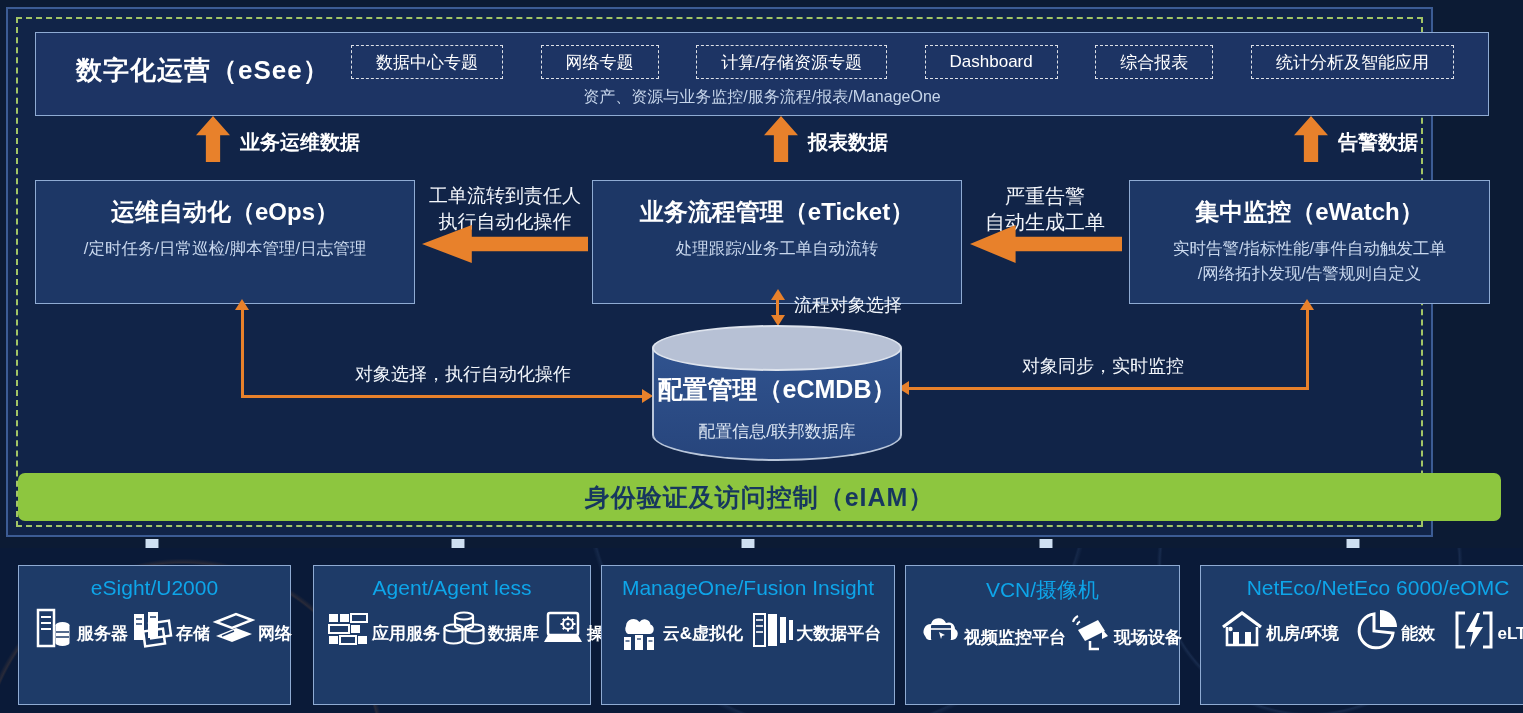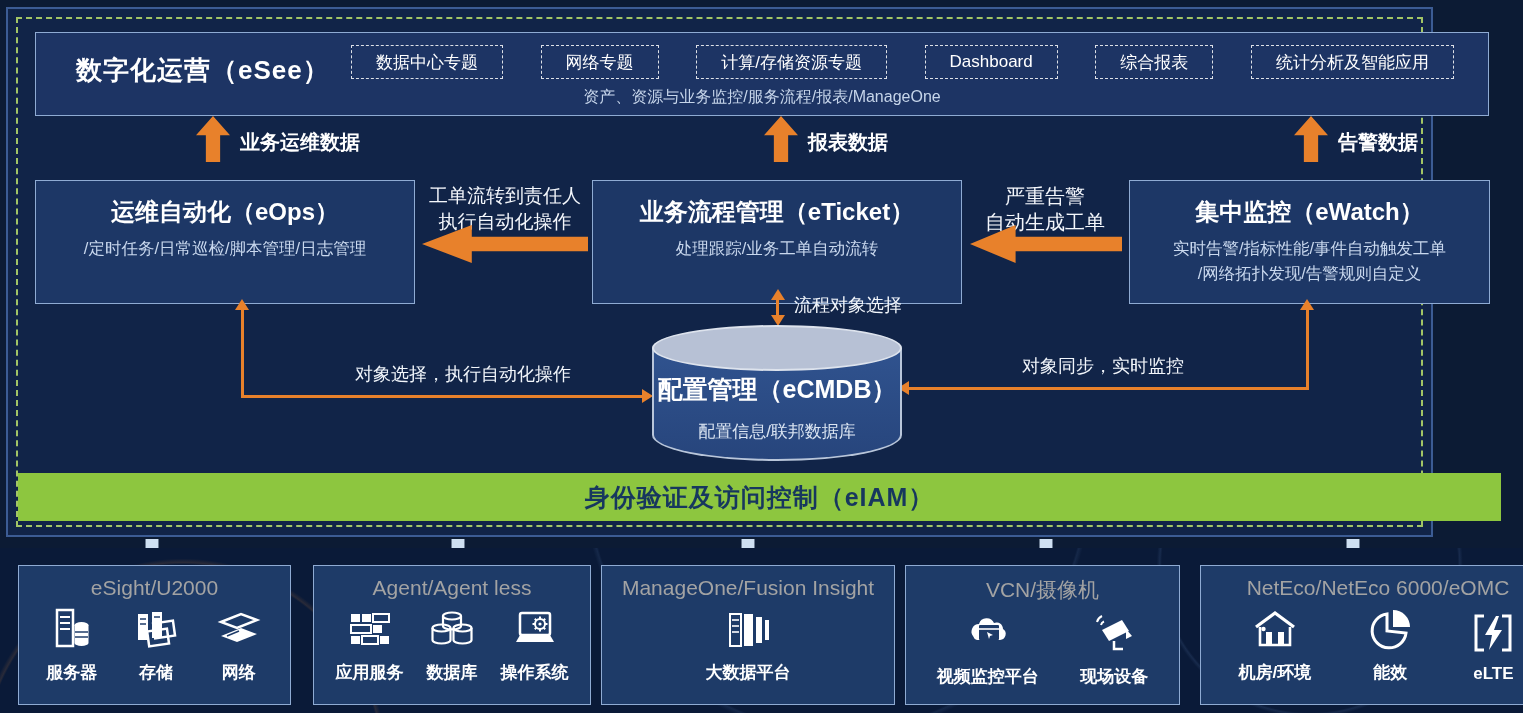--- a/index.html
+++ b/index.html
@@ -47,33 +47,33 @@
   .conn-label{position:absolute;color:#f2f6fb;font-size:18px;white-space:nowrap;text-align:center;}
 
   
   .cylinder{position:absolute;left:644px;top:316px;width:250px;height:136px;}
   .cyl-body{position:absolute;left:0;right:0;top:23px;bottom:0;background:linear-gradient(180deg,#30538f 0%,#27457c 100%);border:2px solid #b9c6da;border-top:none;border-radius:0 0 125px 125px / 0 0 26px 26px;}
   .cyl-top{position:absolute;left:0;right:0;top:0;height:46px;background:#b7c1d5;border:2px solid #dde3ed;border-radius:50%;}
   .cyl-title{position:absolute;left:0;right:0;top:48px;text-align:center;font-size:25px;font-weight:bold;color:#fff;}
   .cyl-sub{position:absolute;left:0;right:0;top:95px;text-align:center;font-size:17px;color:#dbe5f2;}
 
   
-  .iam{position:absolute;left:10px;top:464px;width:1483px;height:48px;background:var(--green);display:flex;align-items:center;justify-content:center;font-size:25px;font-weight:bold;color:var(--darknavy);letter-spacing:1px;}
+  .iam{position:absolute;left:10px;top:464px;width:1483px;height:48px;background:var(--green);display:flex;align-items:center;justify-content:center;font-size:25px;font-weight:bold;color:var(--darknavy);letter-spacing:1px;border-radius:7px;}
 
   
   .bottom-band{position:absolute;left:0;top:548px;width:1523px;height:165px;
     background:
       radial-gradient(circle at 86% 10%, transparent 148px, rgba(120,160,220,.12) 150px, transparent 153px),
       radial-gradient(circle at 12% 130%, transparent 198px, rgba(230,140,60,.14) 200px, transparent 204px),
       radial-gradient(circle at 55% -40%, transparent 248px, rgba(120,160,220,.10) 250px, transparent 254px),
       #0a1a38;}
   .bgroup{position:absolute;top:565px;height:140px;background:#1e3b68;border:1.5px solid var(--boxborder);text-align:center;}
-  .bgroup .b-title{margin-top:10px;font-size:21px;color:#a3a3a3;white-space:nowrap;}
+  .bgroup .b-title{margin-top:10px;font-size:21px;color:#0ea5e9;white-space:nowrap;}
   .b-items{display:flex;justify-content:space-around;align-items:flex-end;padding:0 10px;margin-top:6px;}
-  .b-item{display:flex;flex-direction:column;align-items:center;}
+  .b-item{display:flex;flex-direction:row;align-items:center;}
   .b-item svg{width:48px;height:48px;}
   .b-label{margin-top:3px;font-size:17px;font-weight:bold;color:#fff;white-space:nowrap;}
   .down-arrow{position:absolute;top:539px;width:36px;height:27px;background:var(--lightarrow);}
 </style>
 </head>
 <body>
 
 <div id="stage">
 
   <div class="panel">
@@ -252,20 +252,36 @@
         <div class="b-label">操作系统</div>
       </div>
     </div>
   </div>
 
   <div class="bgroup" style="left:601px;width:294px;">
     <div class="b-title">ManageOne/Fusion Insight</div>
     <div class="b-items">
       <div class="b-item">
         <span><svg viewBox="0 0 48 48">
+          <path d="M11 20 a7.5 7.5 0 0 1 13.5-4 a6 6 0 0 1 11 2.5 a5 5 0 0 1-.5 9.5 H13 a6 6 0 0 1-2-8Z" fill="#fff"></path>
+          <g fill="#fff">
+            <rect x="9" y="31" width="7" height="13"></rect>
+                <rect x="20" y="29" width="8" height="15"></rect>
+                <rect x="32" y="31" width="7" height="13"></rect>
+          </g>
+          <g stroke="#1e3b68" stroke-width="1.3">
+            <line x1="10.5" y1="35" x2="14.5" y2="35"></line>
+                <line x1="22" y1="33" x2="26" y2="33"></line>
+                <line x1="33.5" y1="35" x2="37.5" y2="35"></line>
+          </g>
+        </svg></span>
+        <div class="b-label">云&amp;虚拟化</div>
+      </div>
+      <div class="b-item">
+        <span><svg viewBox="0 0 48 48">
           <rect x="6" y="8" width="11" height="32" fill="none" stroke="#fff" stroke-width="2"></rect>
           <line x1="8" y1="14" x2="15" y2="14" stroke="#fff" stroke-width="1.6"></line>
           <line x1="8" y1="20" x2="15" y2="20" stroke="#fff" stroke-width="1.6"></line>
           <line x1="8" y1="26" x2="15" y2="26" stroke="#fff" stroke-width="1.6"></line>
           <rect x="20" y="8" width="9" height="32" fill="#fff"></rect>
           <rect x="32" y="11" width="6" height="26" fill="#fff"></rect>
           <rect x="41" y="14" width="4" height="20" fill="#fff"></rect>
         </svg></span>
         <div class="b-label">大数据平台</div>
       </div>

